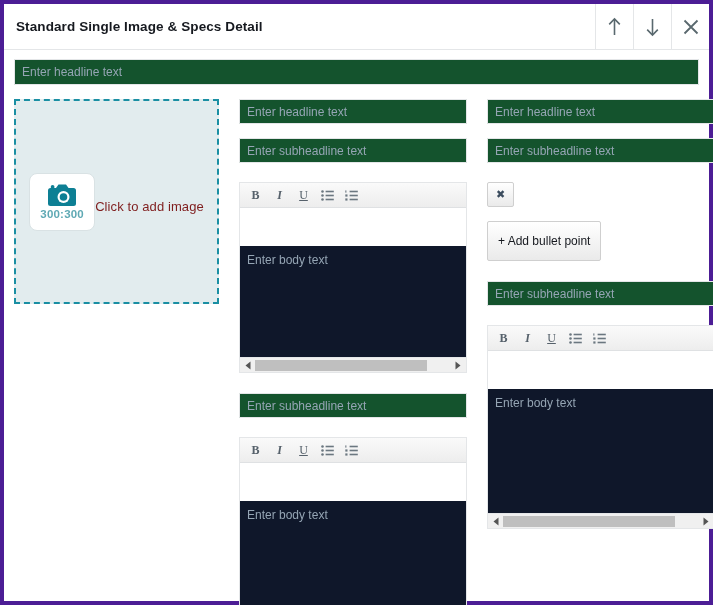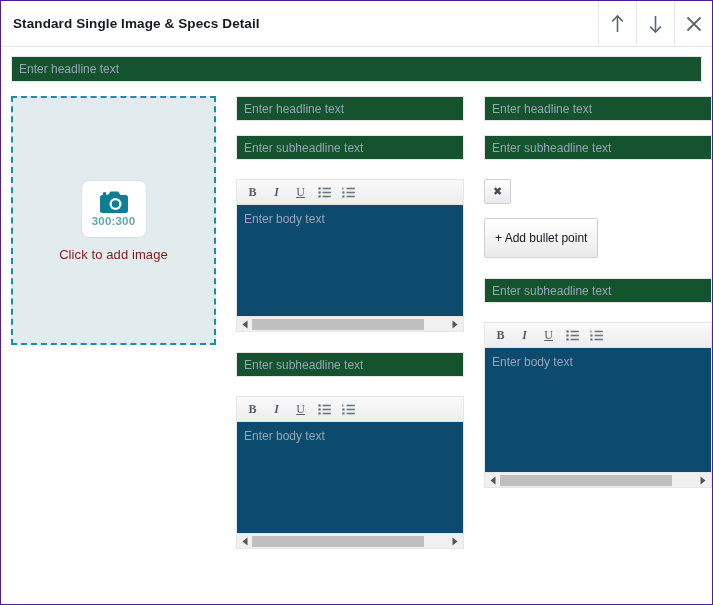--- a/index.html
+++ b/index.html
@@ -11,21 +11,21 @@
     width: 713px; height: 605px;
     font-family: "Liberation Sans", sans-serif;
     font-size: 12px;
     color: #16191f;
     overflow: hidden;
   }
 
   .card {
     position: relative;
     width: 713px; height: 605px;
-    border: 1px solid #4c1d95;
+    border: 4px solid #4c1d95;
     background: #fff;
   }
 
   
   .hdr {
     position: relative;
     height: 46px;
     border-bottom: 1px solid #e4e6e8;
     display: flex;
     align-items: center;
@@ -80,25 +80,25 @@
     display: flex;
     margin-top: 14px;
     align-items: flex-start;
   }
   .col-left  { width: 205px; flex: 0 0 205px; }
   .col-mid   { width: 228px; flex: 0 0 228px; margin-left: 20px; }
   .col-right { width: 228px; flex: 0 0 228px; margin-left: 20px; }
 
   
   .dropzone {
-    width: 205px; height: 249px;
+    width: 205px; height: 205px;
     border: 2px dashed #1a8fa3;
     background: #e2ecee;
     display: flex;
-    flex-direction: column;
+    flex-direction: row;
     align-items: center;
     justify-content: center;
     cursor: pointer;
   }
   .thumb {
     width: 66px; height: 58px;
     background: #ffffff;
     border: 1px solid #d9e2e4;
     border-radius: 8px;
     display: flex;
@@ -143,26 +143,27 @@
     justify-content: center;
     cursor: pointer;
     color: #56616b;
   }
   .tb-btn svg { display: block; }
   .tb-b { font-weight: bold; font-size: 12px; font-family: "Liberation Serif", serif; }
   .tb-i { font-style: italic; font-weight: bold; font-size: 12px; font-family: "Liberation Serif", serif; }
   .tb-u { text-decoration: underline; font-size: 12px; font-family: "Liberation Serif", serif; }
 
   .rte-area {
-    background: #0c4a6e;
+    background: #0f172a;
     padding: 7px 7px 8px 7px;
     color: #95a5b4;
     font-size: 12px;
     cursor: text;
     overflow: hidden;
+    margin-top: 38px;
   }
 
   
   .hscroll {
     height: 15px;
     background: #f0f0f0;
     border-top: 1px solid #e4e6e8;
     display: flex;
     align-items: center;
     padding: 0 1px;

